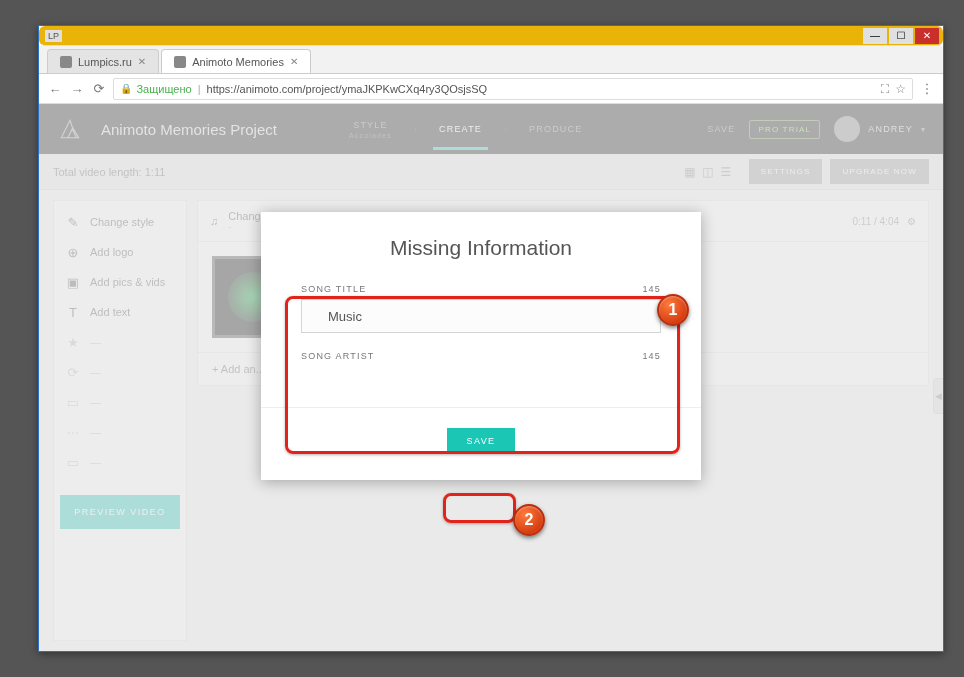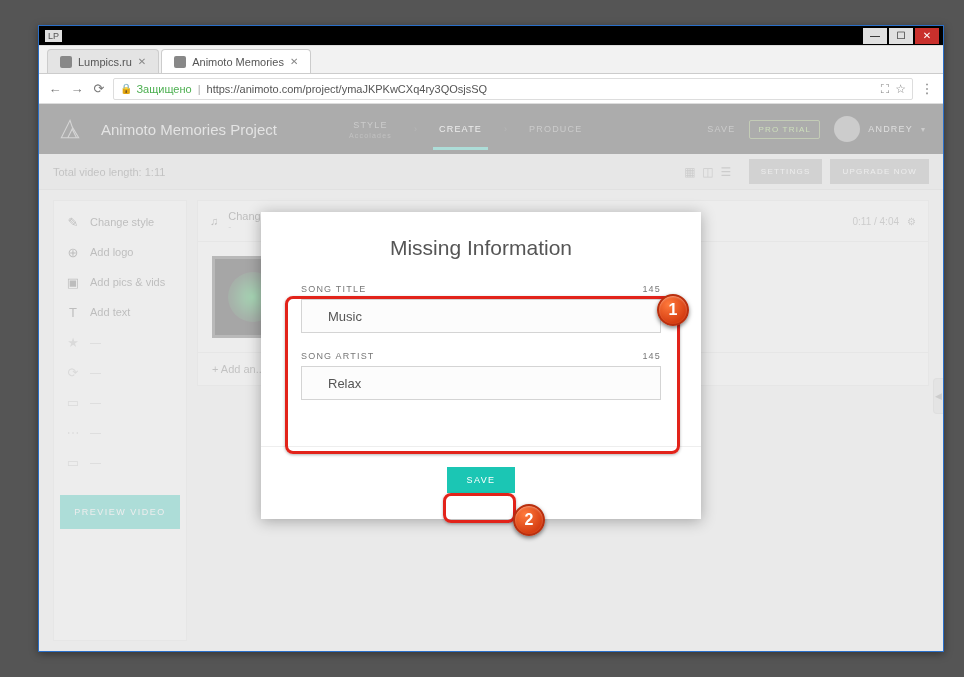--- a/index.html
+++ b/index.html
@@ -1,20 +1,20 @@
 <!DOCTYPE html>
 <html><head>
 <meta charset="utf-8">
 <style>
 * { margin: 0; padding: 0; box-sizing: border-box; font-family: Arial, sans-serif; }
 body { background: #555; width: 964px; height: 677px; overflow: hidden; position: relative; }
 
 
 .browser-window { background: #fff; border: 1px solid #2a6fc8; position: absolute; top: 25px; left: 38px; right: 20px; bottom: 25px; box-shadow: 0 2px 8px rgba(0,0,0,0.4); }
-.titlebar { height: 20px; background: #000000; display: flex; align-items: center; justify-content: flex-end; padding: 0 4px; border-bottom: 1px solid #ddd; }
+.titlebar { height: 20px; background: #eab308; display: flex; align-items: center; justify-content: flex-end; padding: 0 4px; border-bottom: 1px solid #ddd; border-radius: 6px; }
 .titlebar .lp { font-size: 9px; background: #e0e0e0; padding: 1px 3px; margin-right: auto; margin-left: 2px; color: #555;}
 .win-btn { width: 24px; height: 16px; margin-left: 2px; display: flex; align-items: center; justify-content: center; font-size: 10px; }
 .win-min { background: #e0e0e0; }
 .win-max { background: #e0e0e0; }
 .win-close { background: #c9302c; color: #fff; }
 
 .tabbar { height: 28px; background: #f2f2f2; display: flex; align-items: flex-end; padding-left: 8px; border-bottom: 1px solid #ccc; }
 .tab { height: 24px; padding: 0 12px; background: #e4e4e4; border: 1px solid #ccc; border-bottom: none; border-radius: 4px 4px 0 0; display: flex; align-items: center; font-size: 11px; color: #555; margin-right: 2px; gap: 6px; }
 .tab.active { background: #fff; }
 .tab .favicon { width: 12px; height: 12px; background: #888; border-radius: 2px; }
@@ -252,21 +252,20 @@
             <span>SONG TITLE</span>
             <span>145</span>
           </div>
           <input class="field-input" value="Music" style="">
         </div>
         <div class="field-row">
           <div class="field-head">
             <span>SONG ARTIST</span>
             <span>145</span>
           </div>
-          <input class="field-input" value="Relax" style="">
         </div>
       </div>
       <div class="modal-footer">
         <button class="save-btn">SAVE</button>
       </div>
     </div>
 
     <div class="annot-box annot-1"></div>
     <div class="annot-box annot-2"></div>
     <div class="marker marker-1">1</div>

